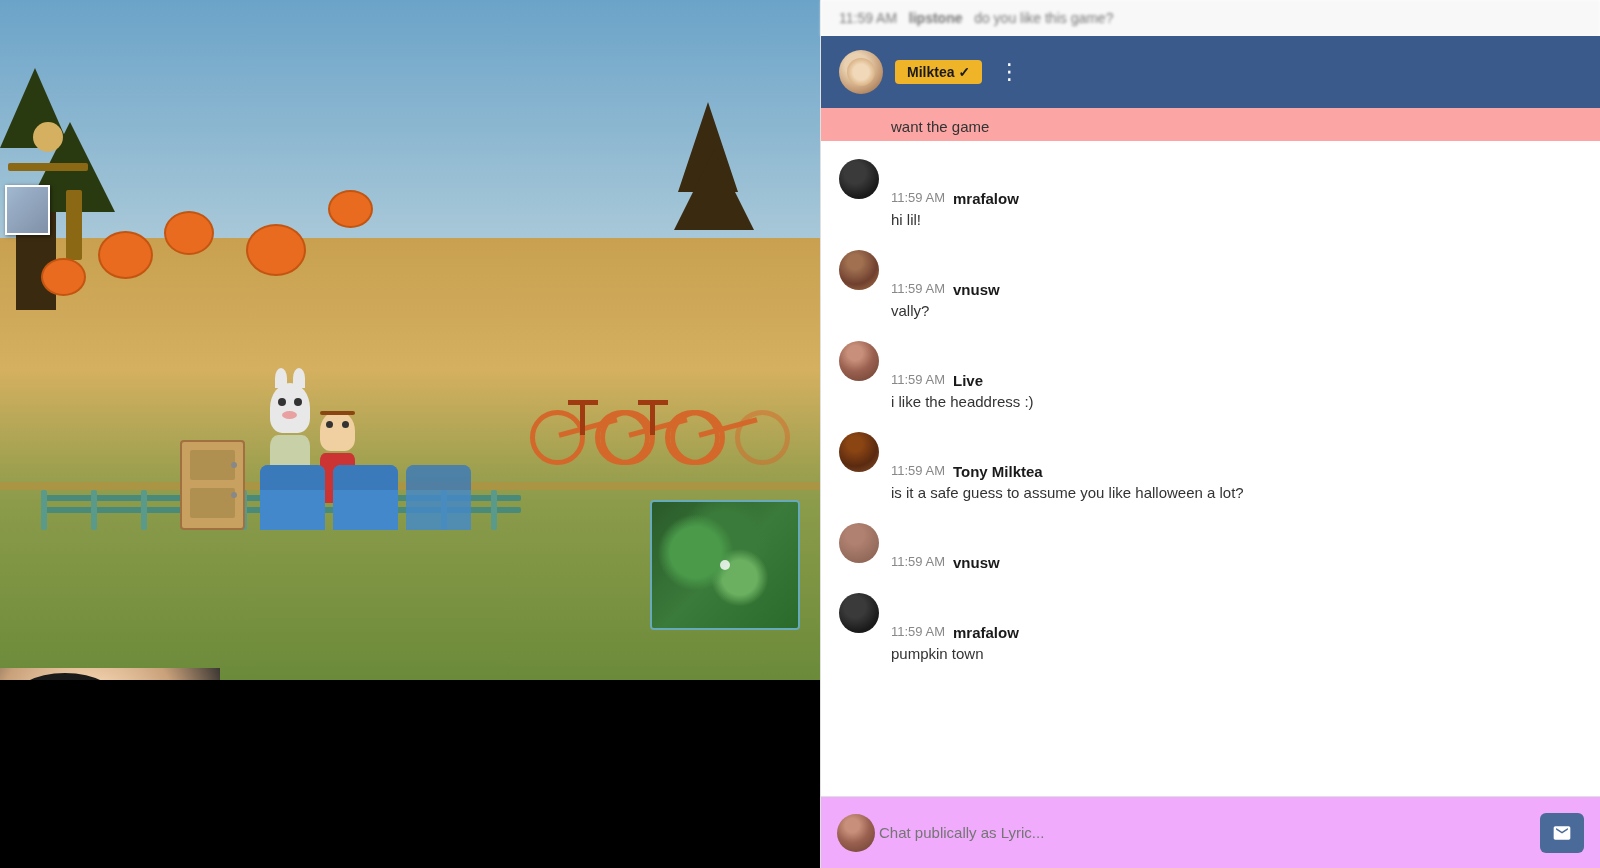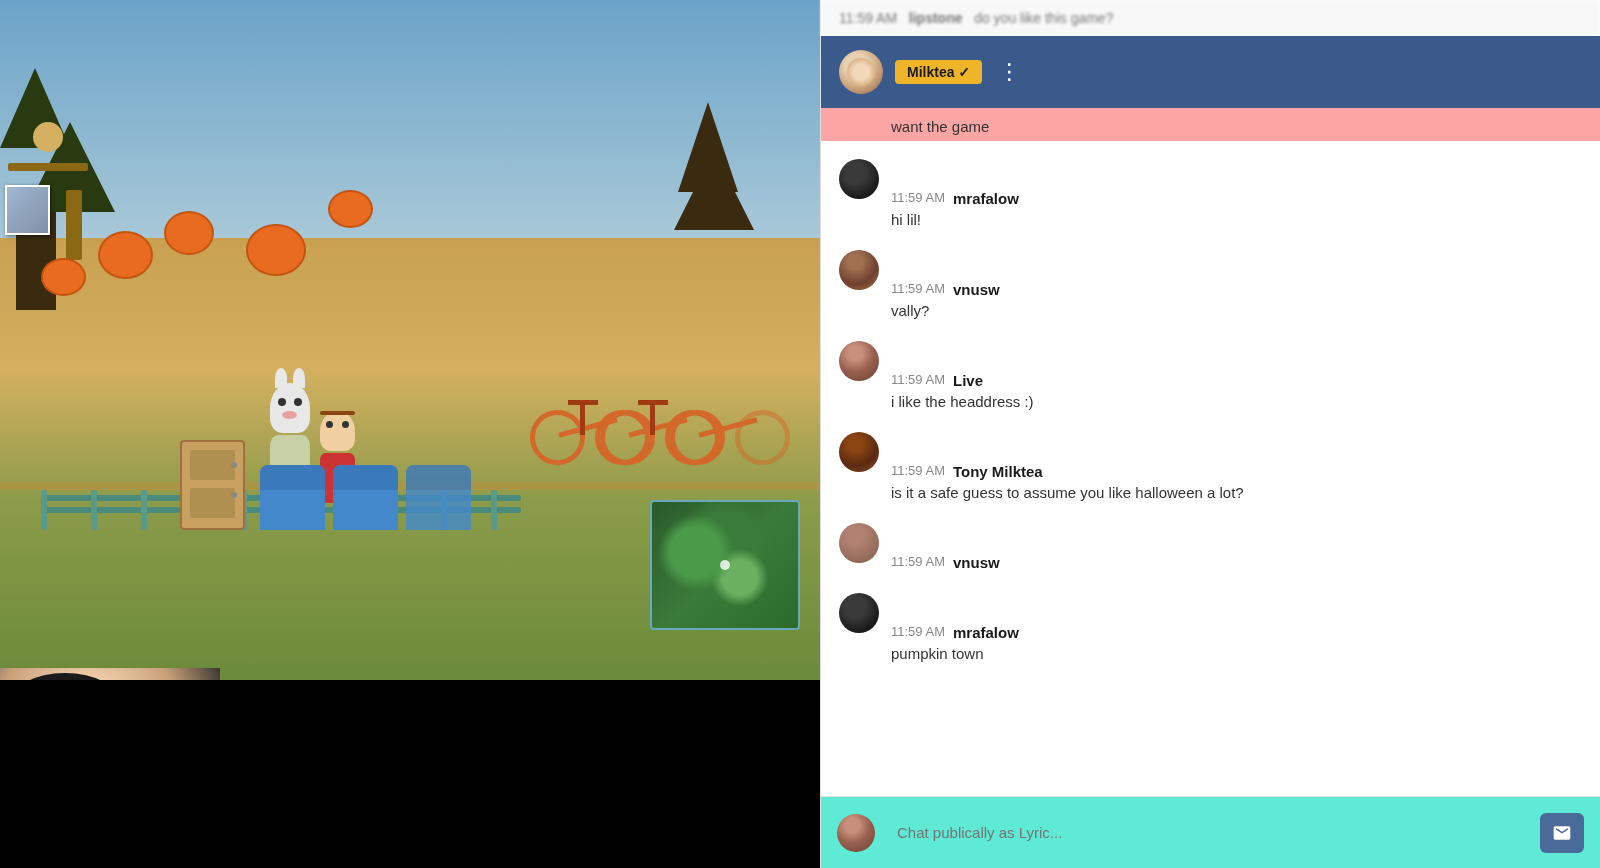--- a/index.html
+++ b/index.html
@@ -268,22 +268,22 @@
       color: #333;
       line-height: 1.4;
     }
 
     
     .chat-input-area {
       border-top: 1px solid #e0e0e0;
       padding: 12px 16px;
       display: flex;
       align-items: center;
-      gap: 22px;
-      background: #5eead4;
+      gap: 4px;
+      background: #f0abfc;
       height: 72px;
     }
 
     .input-avatar {
       width: 38px;
       height: 38px;
       border-radius: 50%;
       flex-shrink: 0;
       background: radial-gradient(circle at 40% 30%, #C8907A 20%, #9A6050 50%, #6A4030 100%);
     }

